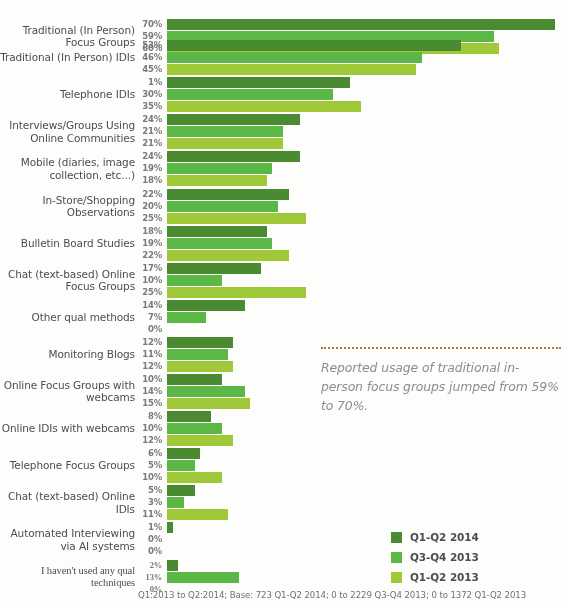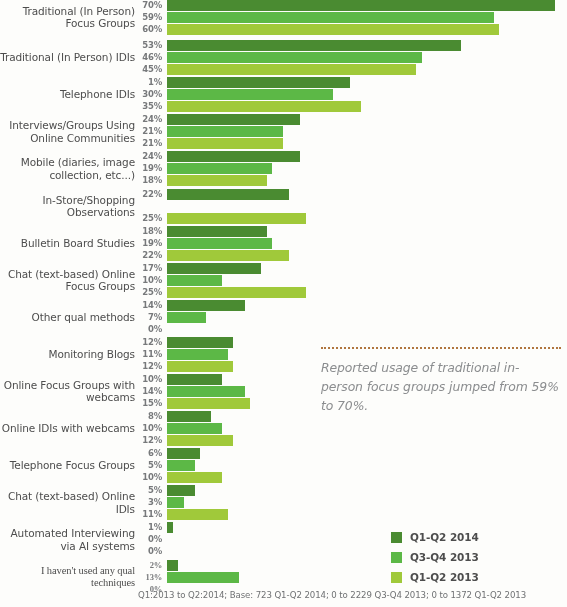--- a/index.html
+++ b/index.html
@@ -132,21 +132,21 @@
     letter-spacing: -0.1px;
     white-space: nowrap;
   }
 </style>
 </head>
 <body>
 
 <div id="chart-root">
 
   <div id="plot-area">
-      <div class="group" style="top: 0;">
+      <div class="group" style="top: 19px;">
         <div class="cat-label two-line" style="top: 5px;">
           <div>Traditional (In Person)</div>
           <div>Focus Groups</div>
         </div>
         <div class="bars">
           <div class="barrow r0">
             <div class="pct">70%</div>
             <div class="bar s0" style="width: 387.8px;"></div>
           </div>
           <div class="barrow r1">
@@ -239,20 +239,24 @@
       </div>
       <div class="group" style="top: 188.5px;">
         <div class="cat-label two-line" style="top: 5px;">
           <div>In-Store/Shopping</div>
           <div>Observations</div>
         </div>
         <div class="bars">
           <div class="barrow r0">
             <div class="pct">22%</div>
             <div class="bar s0" style="width: 121.88px;"></div>
+          </div>
+          <div class="barrow r1">
+            <div class="pct">20%</div>
+            <div class="bar s1" style="width: 110.8px;"></div>
           </div>
           <div class="barrow r2">
             <div class="pct">25%</div>
             <div class="bar s2" style="width: 138.5px;"></div>
           </div>
         </div>
       </div>
       <div class="group" style="top: 225.6px;">
         <div class="cat-label" style="top: 11px;">
           <div>Bulletin Board Studies</div>

